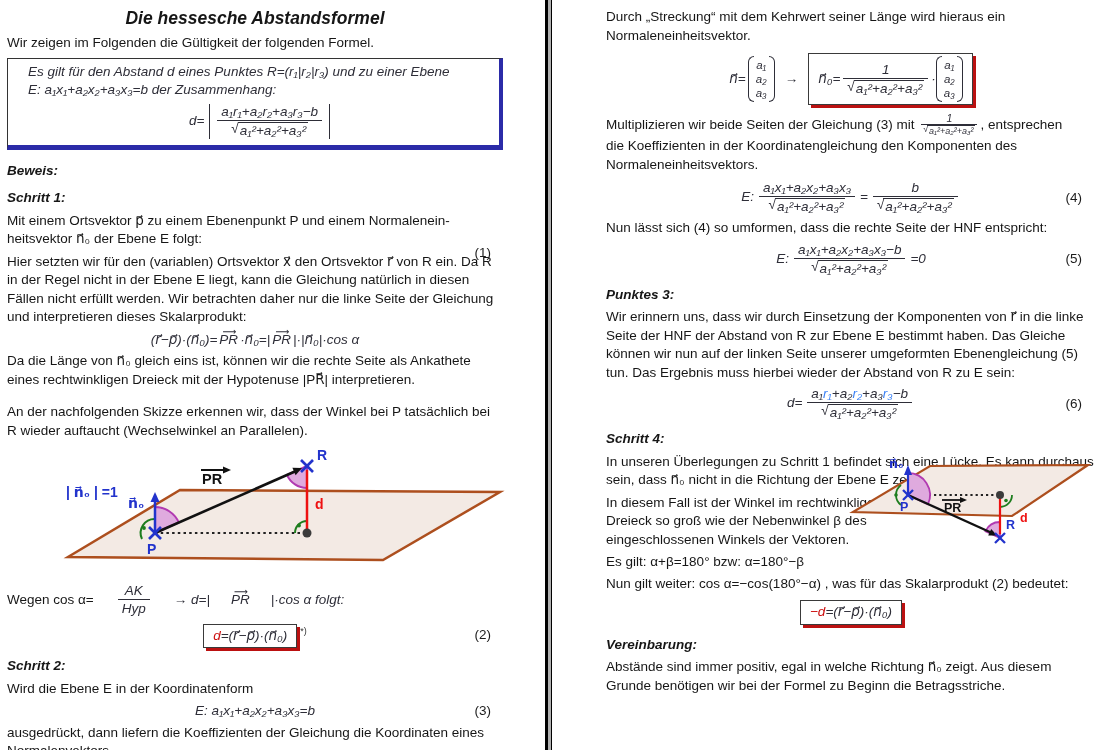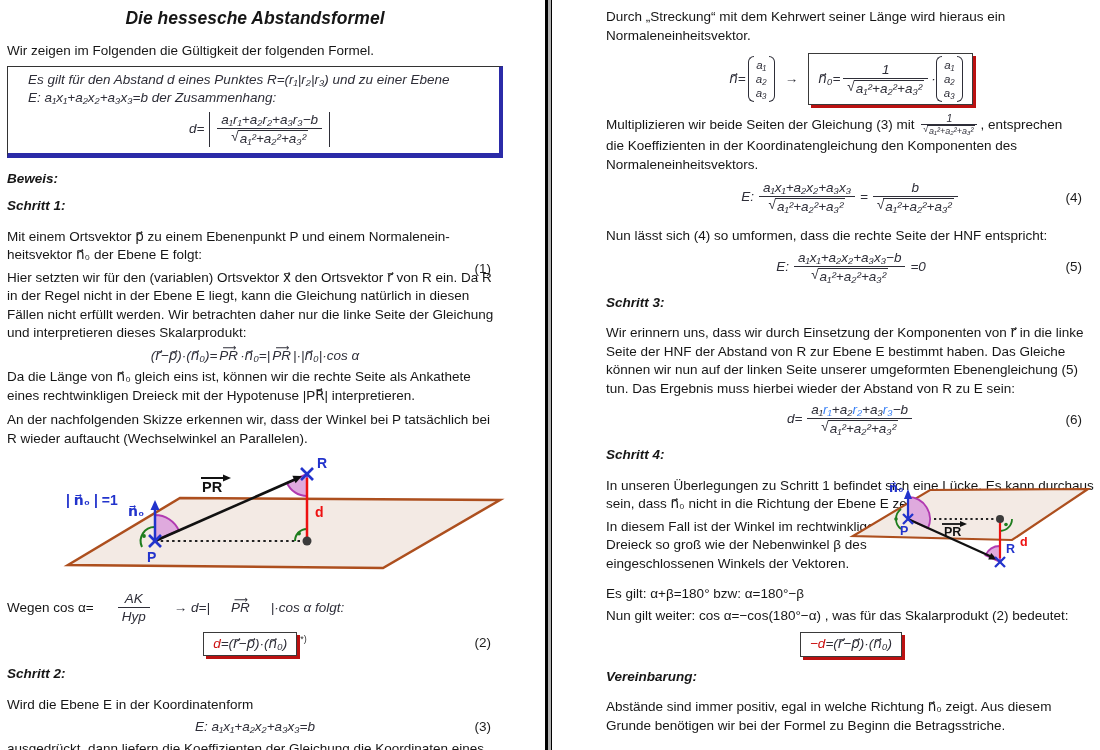--- a/index.html
+++ b/index.html
@@ -6,21 +6,21 @@
   body{width:1100px;height:750px;position:relative;overflow:hidden;
        font-family:"Liberation Sans","DejaVu Sans",sans-serif;
        font-size:13.5px;line-height:18.5px;color:#161616;}
   .col{position:absolute;top:0;}
   #leftcol{left:7px;width:496px;}
   #rightcol{left:606px;width:490px;}
   #sep{position:absolute;left:545px;top:0;bottom:0;width:9px;
        background:linear-gradient(90deg,#000 0,#000 3px,#b0b0b0 3px,#b0b0b0 6px,#000 6px,#000 7.5px,#fff 7.5px);}
   .title{font-size:17.5px;line-height:24px;font-weight:bold;font-style:italic;text-align:center;margin-top:6px;}
   .h{font-weight:bold;font-style:italic;margin-top:9px;}
-  .par{margin-top:12px;}
+  .par{margin-top:4px;}
   .math{font-style:italic;color:#2e2e38;}
   .eqrow{position:relative;text-align:center;margin-top:4px;font-style:italic;color:#2e2e38;}
   .eqrow .inner{display:inline-flex;align-items:center;justify-content:center;gap:2px;}
   .eqnum{position:absolute;top:50%;transform:translateY(-50%);font-style:normal;color:#1c1c1c;}
   #leftcol .eqnum{right:12px;}
   #rightcol .eqnum{right:14px;}
   .frac{display:inline-flex;flex-direction:column;vertical-align:middle;text-align:center;margin:0 3px;}
   .frac .num{padding:0 4px;line-height:16px;}
   .frac .den{border-top:1.3px solid currentColor;padding:1px 4px 0 4px;line-height:16px;display:flex;justify-content:center;align-items:flex-end;}
   .sqrt{display:inline-flex;align-items:flex-start;}
@@ -91,21 +91,21 @@
     <span class="inner">
       <span>(r⃗−p⃗)·(n⃗₀)=</span>
         <span class="oarr">PR</span>
         <span>·n⃗₀=|</span>
         <span class="oarr">PR</span>
         <span>|·|n⃗₀|·cos α</span>
     </span>
   </div>
 
   <div class="par" style="margin-top:3px">Da die Länge von  n⃗₀  gleich eins ist, können wir die rechte Seite als Anka­the­te eines rechtwinkligen Dreieck mit der Hypotenuse  |PR⃗|  interpretieren.</div>
-  <div class="par" style="margin-top:6px">An der nachfolgenden Skizze erkennen wir, dass der Winkel bei P tatsächlich bei R wieder auftaucht (Wechselwinkel an Parallelen).</div>
+  <div class="par" style="margin-top:14px">An der nachfolgenden Skizze erkennen wir, dass der Winkel bei P tatsächlich bei R wieder auftaucht (Wechselwinkel an Parallelen).</div>
 
   <svg class="dg" width="520" height="135" viewBox="0 0 520 135">
     <polygon points="180,46 500,48 383,116 68,113" fill="#f3eae4" stroke="#ad4f1e" stroke-width="2.5"></polygon>
     <line x1="155" y1="89" x2="303" y2="89" stroke="#222" stroke-width="2.2" stroke-dasharray="2.5 3.2"></line>
     <path d="M 142 95 A 14 14 0 0 1 155 75" fill="none" stroke="#1e7d1e" stroke-width="2"></path>
     <circle cx="144" cy="84" r="1.9" fill="#1e7d1e"></circle>
     <path d="M 295 89 A 12 12 0 0 1 307 77" fill="none" stroke="#1e7d1e" stroke-width="2"></path>
     <circle cx="299" cy="81.5" r="1.9" fill="#1e7d1e"></circle>
     <path d="M 155 89 L 178.8 78.5 A 26 26 0 0 0 155 63 Z" fill="#dfaade" stroke="#b13ab1" stroke-width="2"></path>
     <path d="M 307 22 L 286.9 30.9 A 22 22 0 0 0 307 44 Z" fill="#dfaade" stroke="#b13ab1" stroke-width="2"></path>
@@ -242,21 +242,21 @@
             <span class="sqrt">
               <span class="rad">a₁²+a₂²+a₃²</span>
             </span>
           </span>
         </span>
       <span>=0</span>
     </span>
     <span class="eqnum">(5)</span>
   </div>
 
-  <div class="h">Schritt 3:</div>
+  <div class="h">Punktes 3:</div>
   <div class="par">Wir erinnern uns, dass wir durch Einsetzung der Komponenten von  r⃗  in die linke Seite der HNF der Abstand von R zur Ebene E bestimmt haben. Das Gleiche können wir nun auf der linken Seite unserer umgeformten Ebenen­gleichung (5) tun. Das Ergebnis muss hierbei wieder der Abstand von R zu E sein:</div>
 
   <div class="eqrow">
     <span class="inner">
       <span>d=</span>
       <span class="frac">
         <span class="num">
           <span>a₁</span><span class="dred">r₁</span><span>+a₂</span><span class="dred">r₂</span><span>+a₃</span><span class="dred">r₃</span><span>−b</span>
         </span>
         <span class="den">

